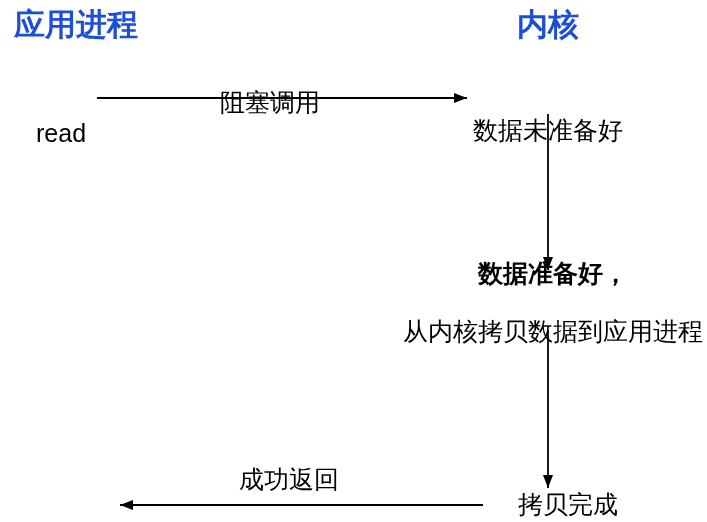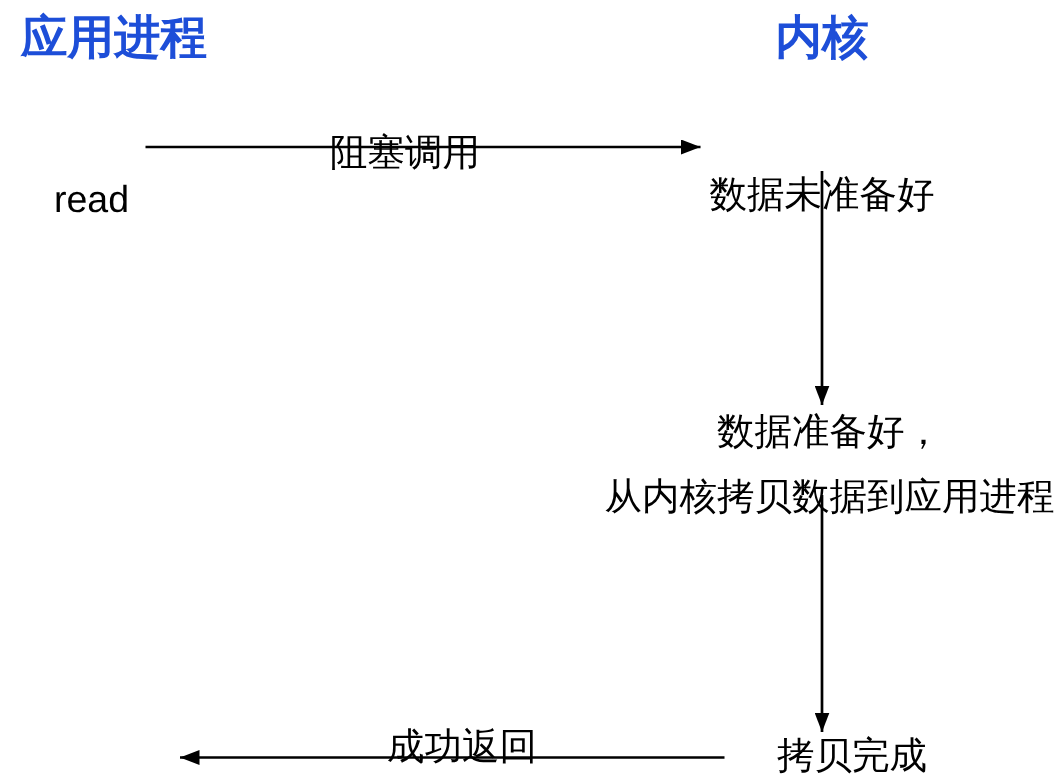--- a/index.html
+++ b/index.html
@@ -52,24 +52,24 @@
   </svg>
 
   <div class="hdr" style="left:14px; top:8px;">应用进程</div>
 
   <div class="hdr centered" style="left:548px; top:8px;">内核</div>
 
   <div class="txt" style="left:36px; top:85px;margin-top:36px;">read</div>
 
   <div class="txt" style="left:473px; top:74px;margin-top:44px;">数据未准备好</div>
 
-  <div class="txt centered" style="left:553px; top:276px; line-height:24px;">数据准备好，</div>
+  <div class="txt centered" style="left:553px; top:261px; line-height:24px;font-weight:bold;">数据准备好，</div>
 
   <div class="txt centered" style="left:553px; top:300px; line-height:24px;margin-top:19px;">从内核拷贝数据到应用进程</div>
 
   <div class="txt" style="left:518px; top:492px;">拷贝完成</div>
 
 
   <div class="txt centered" style="left:270px; top:62px;margin-top:28px;">阻塞调用</div>
 
-  <div class="txt centered" style="left:289px; top:486px;margin-left:19px;">成功返回</div>
+  <div class="txt centered" style="left:289px; top:467px;">成功返回</div>
 
 </div>
 
 </body></html>

